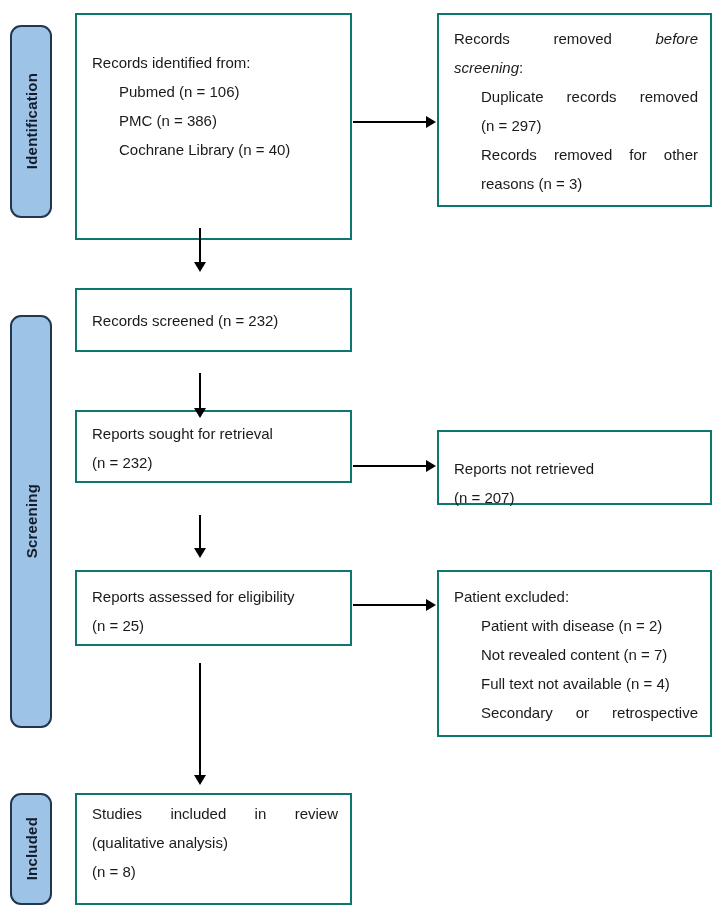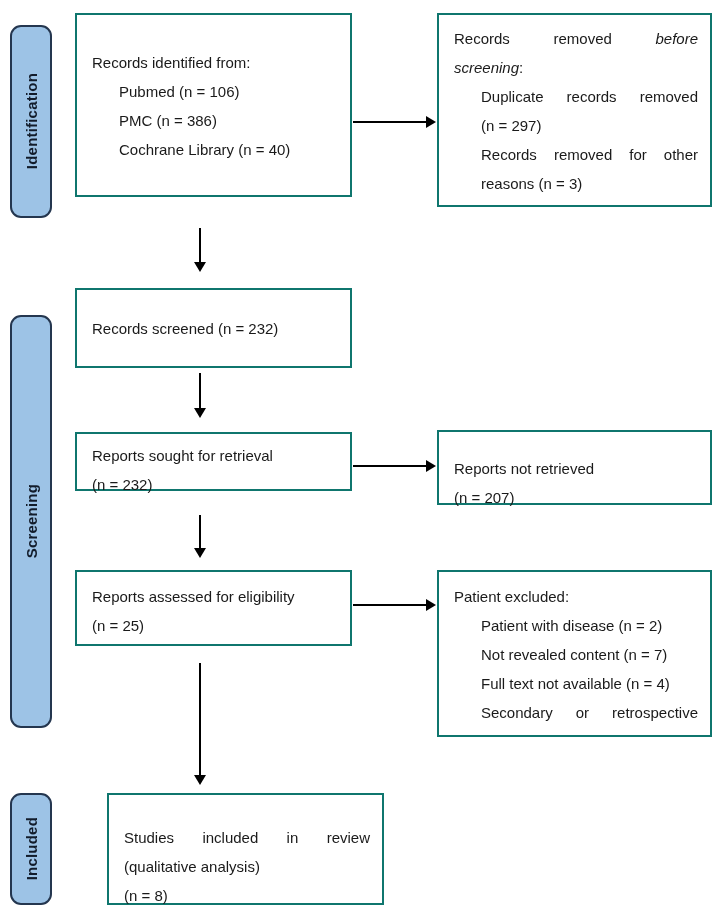--- a/index.html
+++ b/index.html
@@ -45,25 +45,25 @@
     background: #ffffff;
     border: 2px solid #0f766e;
     box-sizing: border-box;
     font-size: 15px;
     line-height: 29px;
     padding: 0 12px 0 15px;
   }
   .lbox { left: 75px;  width: 277px; }
   .rbox { left: 437px; width: 275px; }
 
-  #box-identified   { top: 13px;  height: 184px; padding-top: 33px; }
-  #box-screened     { top: 288px; height: 80px;  display: flex; align-items: center; }
-  #box-sought       { top: 432px; height: 59px;  padding-top: 7px; }
+  #box-identified   { top: 13px;  height: 227px; padding-top: 33px; }
+  #box-screened     { top: 288px; height: 64px;  display: flex; align-items: center; }
+  #box-sought       { top: 410px; height: 73px;  padding-top: 7px; }
   #box-assessed     { top: 570px; height: 76px;  padding-top: 10px; }
-  #box-included     { top: 793px; height: 112px; padding-top: 28px; margin-left: 32px; }
+  #box-included     { top: 793px; height: 112px; padding-top: 4px; }
 
   #box-removed      { top: 13px;  height: 194px; padding-top: 9px; }
   #box-notretrieved { top: 430px; height: 75px;  padding-top: 22px; }
   #box-excluded     { top: 570px; height: 167px; padding-top: 10px; }
 
   .line { margin: 0; }
   .ind  { padding-left: 27px; }
   .jl   { text-align: justify; text-align-last: justify; }
   .it   { font-style: italic; }
 

